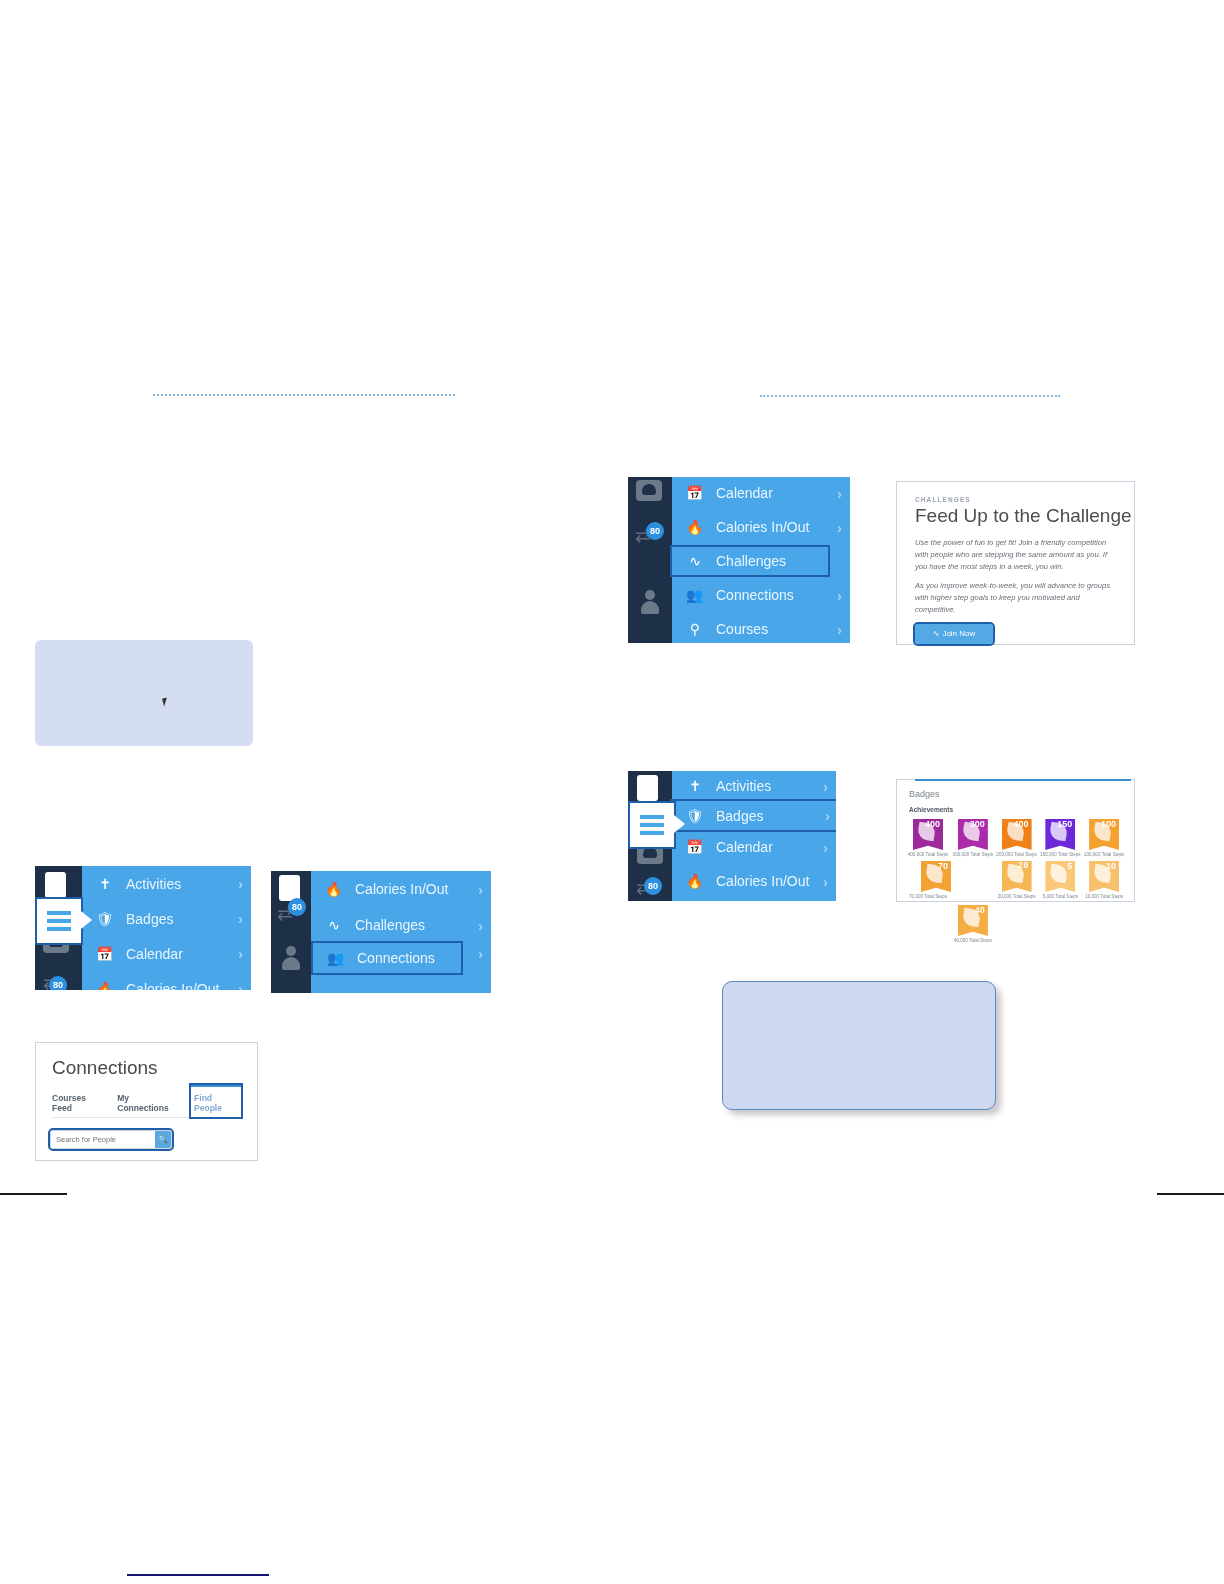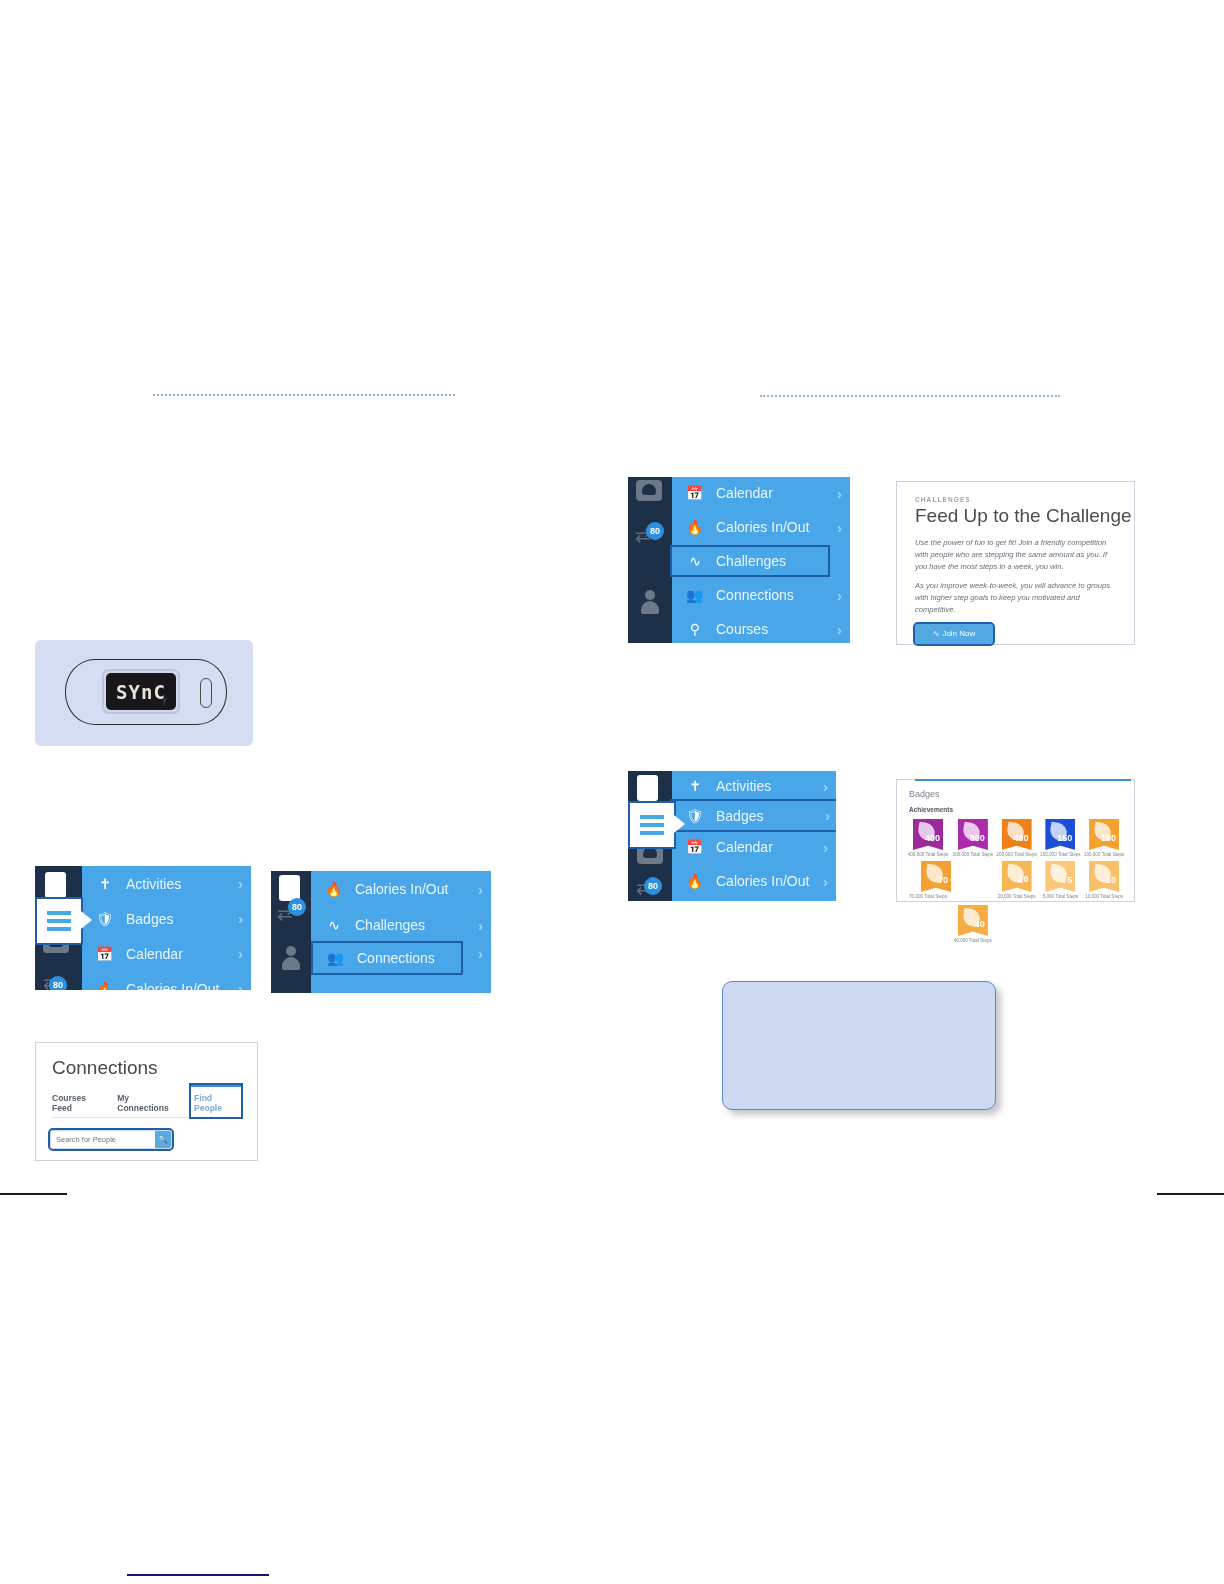--- a/index.html
+++ b/index.html
@@ -315,21 +315,20 @@
   }
   .badge-cell {
     display: flex;
     flex-direction: column;
     align-items: center;
   }
   .badge-shape {
     width: 30px; height: 31px;
     position: relative;
     display: flex;
-    align-items: flex-end;
     justify-content: flex-end;
     clip-path: polygon(0 0, 100% 0, 100% 100%, 50% 86%, 0 100%);
   }
   .badge-shape .leaf {
     position: absolute;
     left: 5px; top: 4px;
     width: 17px; height: 17px;
     border-radius: 0 60% 0 60%;
     background: rgba(255,255,255,.75);
     transform: rotate(10deg);
@@ -366,28 +365,20 @@
     box-shadow: 5px 5px 6px rgba(0,0,0,.22);
   }
 </style>
 </head>
 <body>
 
 <div class="abs dotted-rule" style="left:153px; top:394px; width:302px;"></div>
 <div class="abs dotted-rule" style="left:760px; top:395px; width:300px;"></div>
 
 <div class="abs tracker-wrap">
-  <div class="tracker-body">
-    <div class="tracker-screen-outer">
-      <div class="tracker-screen">
-        <span>SYnC</span>
-      </div>
-    </div>
-    <div class="tracker-btn"></div>
-  </div>
   <div class="tracker-cursor"></div>
 </div>
 
 <div class="menu" style="left:35px; top:866px; width:216px; height:124px;">
   <div class="menu-rail">
     <div class="rail-icon rail-square" style="top:6px;"></div>
     <div class="rail-icon rail-inbox" style="top:66px; left:8px;"></div>
     <div class="rail-icon rail-sync" style="top:106px; left:8px;">⇄</div>
     <div class="badge-80" style="left:14px; top:110px;">80</div>
   </div>
@@ -563,21 +554,21 @@
       <div class="badge-label">300,000 Total Steps</div>
     </div>
     <div class="badge-cell">
       <div class="badge-shape" style="background:#ef8118;">
         <span class="leaf"></span>
         <span class="num">400</span>
       </div>
       <div class="badge-label">200,000 Total Steps</div>
     </div>
     <div class="badge-cell">
-      <div class="badge-shape" style="background:#1d4ed8;">
+      <div class="badge-shape" style="background:#6d28d9;">
         <span class="leaf"></span>
         <span class="num">150</span>
       </div>
       <div class="badge-label">150,000 Total Steps</div>
     </div>
     <div class="badge-cell">
       <div class="badge-shape" style="background:#f4a12f;">
         <span class="leaf"></span>
         <span class="num">100</span>
       </div>

